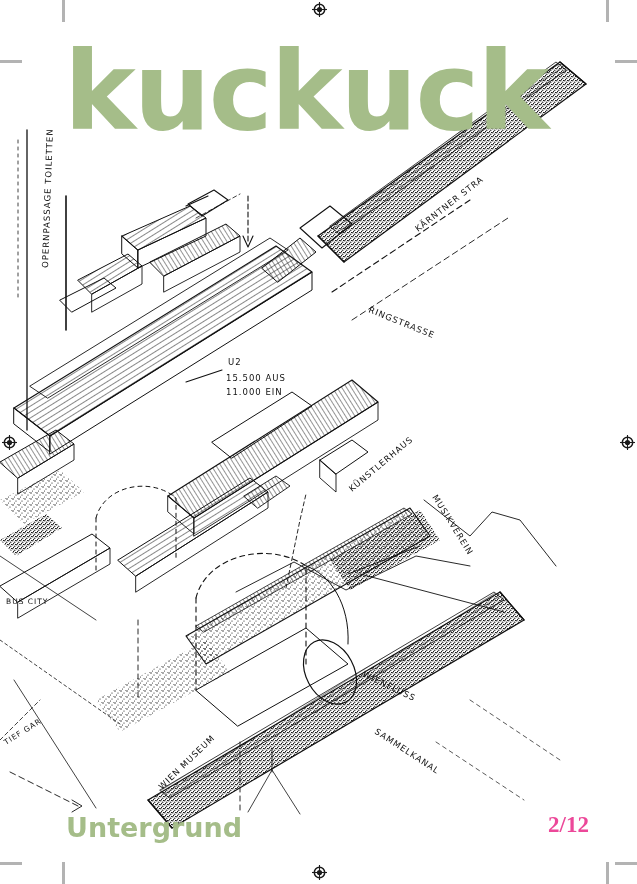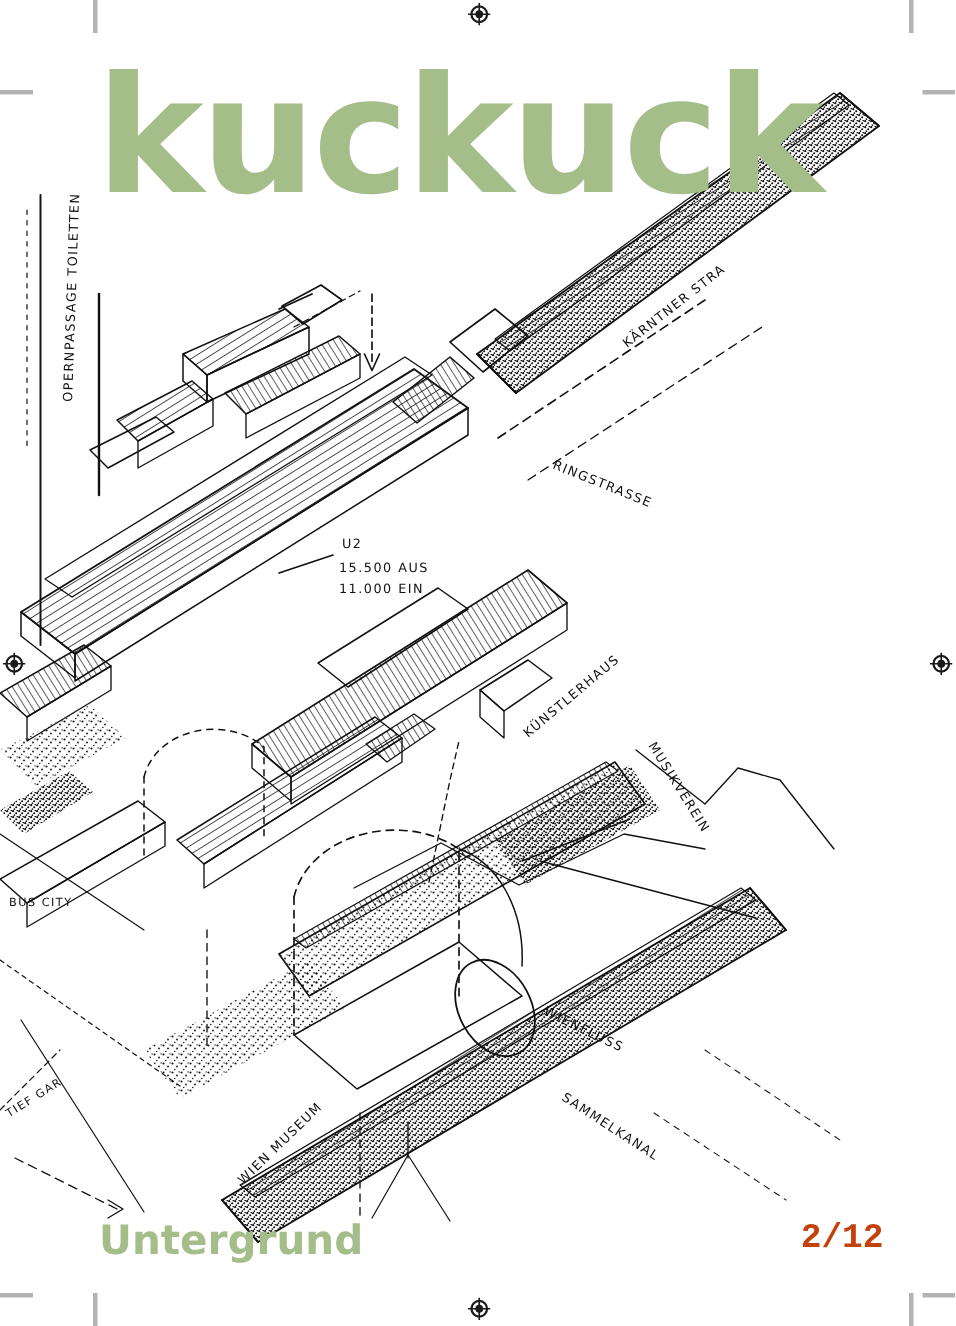--- a/index.html
+++ b/index.html
@@ -84,22 +84,22 @@
     font-weight: bold;
     color: #a5bd89;
     font-family: "DejaVu Sans", sans-serif;
   }
   #issue-number {
     position: absolute;
     right: 48px;
     top: 0;
     font-size: 23px;
     font-weight: bold;
-    color: #c2410c;
-    font-family: Liberation Mono, monospace;
+    color: #ec4899;
+    font-family: Liberation Serif, serif;
   }
 
   
   .hand {
     font-family: "DejaVu Sans", sans-serif;
     font-size: 8.5px;
     fill: #111111;
     letter-spacing: 1px;
   }
   .hand-sm { font-size: 7.5px; }

